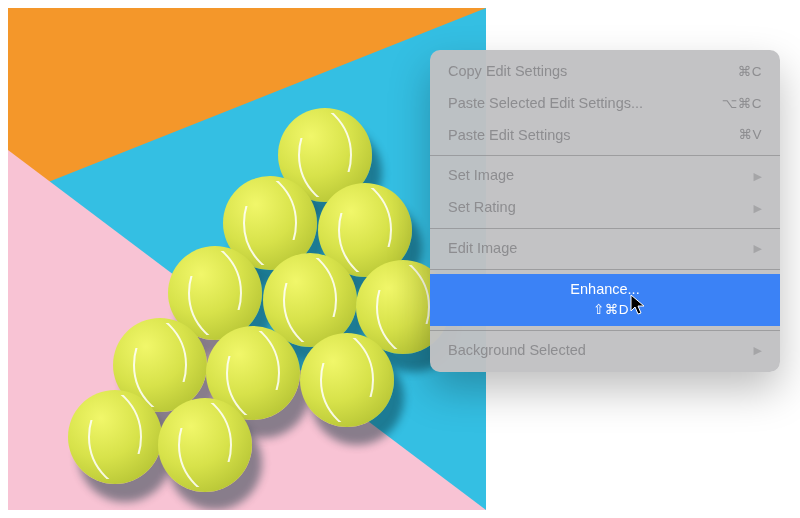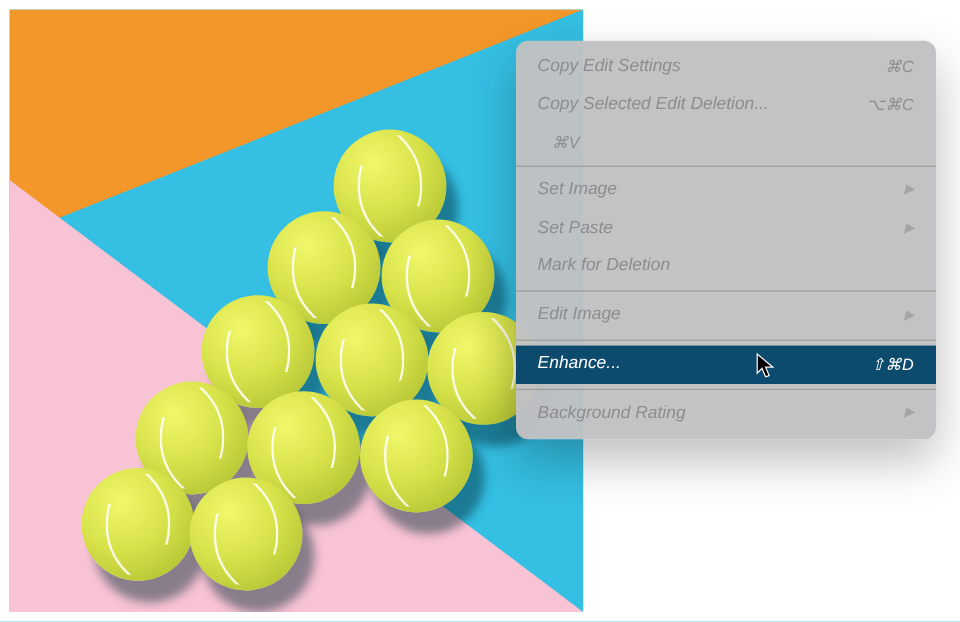--- a/index.html
+++ b/index.html
@@ -62,44 +62,44 @@
     }
     .ball::after {
       width: 110px; height: 110px;
       right: -40px; bottom: -10px;
       clip-path: inset(40px 45px 15px 0);
     }
     
     .menu {
       position: absolute;
       left: 430px;
-      top: 34px;
+      top: 50px;
       width: 350px;
       background: rgba(193,193,195,0.97);
       border-radius: 10px;
       box-shadow: 0 18px 40px rgba(0,0,0,0.25);
       padding: 6px 0;
       font-size: 14.5px;
       color: #5a5a5c;
-      font-style: italic;
     }
     .menu-item {
       display: flex;
       justify-content: space-between;
       align-items: center;
       padding: 5px 18px;
       line-height: 1.5;
       white-space: nowrap;
     }
     .menu-item.disabled {
       color: #8d8d90;
     }
     .menu-item.highlight {
-      background: #0c4a6e;
+      background: #3b82f6;
       color: #fff;
+      flex-direction: column;
     }
     .menu-sep {
       height: 1px;
       background: rgba(120,120,122,0.5);
       margin: 4px 0;
     }
     .shortcut {
       font-size: 13.5px;
       letter-spacing: 0.5px;
       margin-left: 12px;
@@ -140,51 +140,49 @@
     <div class="ball" style="left:30px;  top:290px;"></div>
   </div>
 </div>
 
 <div class="menu" id="context-menu">
     <div class="menu-item disabled">
       <span>Copy Edit Settings</span>
       <span class="shortcut">⌘C</span>
     </div>
     <div class="menu-item disabled">
-      <span>Copy Selected Edit Deletion...</span>
+      <span>Paste Selected Edit Settings...</span>
       <span class="shortcut">⌥⌘C</span>
     </div>
     <div class="menu-item disabled">
+      <span>Paste Edit Settings</span>
       <span class="shortcut">⌘V</span>
     </div>
     <div class="menu-sep"></div>
     <div class="menu-item disabled">
       <span>Set Image</span>
       <span class="submenu-arrow">▶</span>
     </div>
     <div class="menu-item disabled">
-      <span>Set Paste</span>
+      <span>Set Rating</span>
       <span class="submenu-arrow">▶</span>
-    </div>
-    <div class="menu-item disabled">
-      <span>Mark for Deletion</span>
     </div>
     <div class="menu-sep"></div>
     <div class="menu-item disabled">
       <span>Edit Image</span>
       <span class="submenu-arrow">▶</span>
     </div>
     <div class="menu-sep"></div>
     <div class="menu-item highlight">
       <span>Enhance...</span>
       <span class="shortcut">⇧⌘D</span>
     </div>
     <div class="menu-sep"></div>
     <div class="menu-item disabled">
-      <span>Background Rating</span>
+      <span>Background Selected</span>
       <span class="submenu-arrow">▶</span>
     </div>
   </div>
 
 <div class="cursor">
   <svg width="18" height="22" viewBox="0 0 18 22">
     <path d="M1 1 L1 17 L5 13 L8 20 L11 19 L8 12 L14 12 Z" fill="#000" stroke="#fff" stroke-width="1"></path>
   </svg>
 </div>
 

